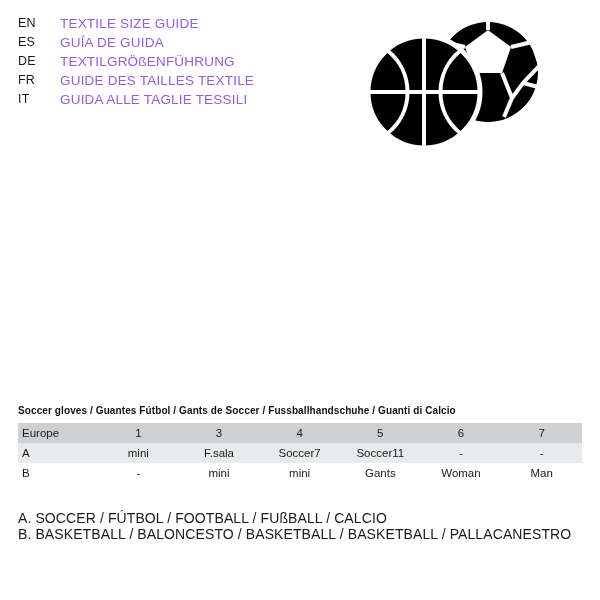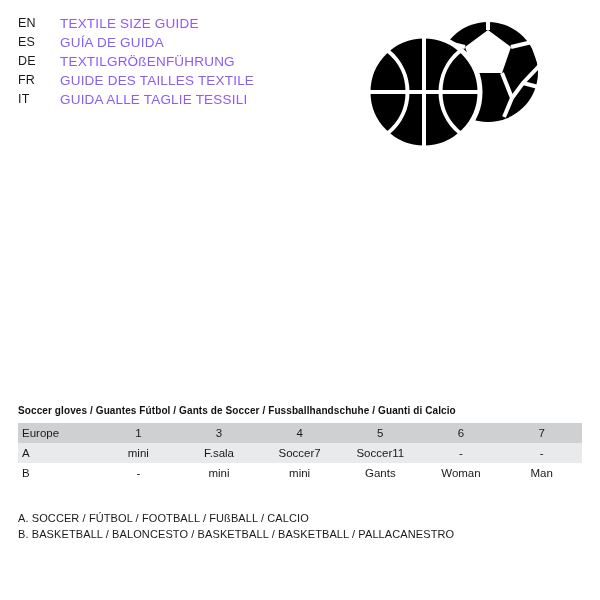--- a/index.html
+++ b/index.html
@@ -99,21 +99,21 @@
   }
 
   
   .footnotes {
     position: absolute;
     left: 18px;
     top: 510px;
     width: 560px;
   }
   .footnote {
-    font-size: 11px;
+    font-size: 14px;
     line-height: 16px;
     color: #1a1a1a;
     letter-spacing: 0.1px;
   }
 </style>
 </head>
 <body>
 
 <div class="lang-block">
   <div class="lang-row">

